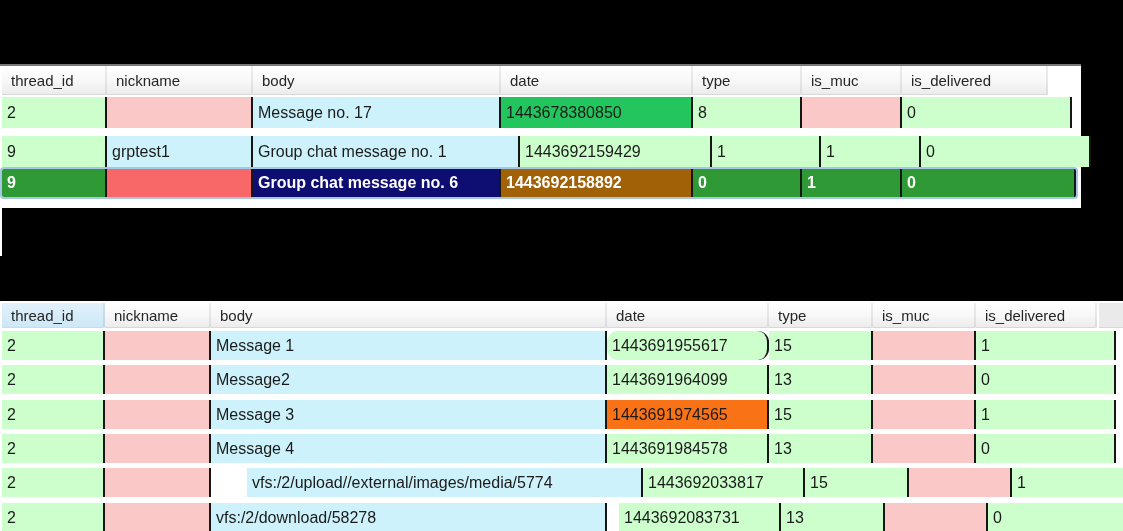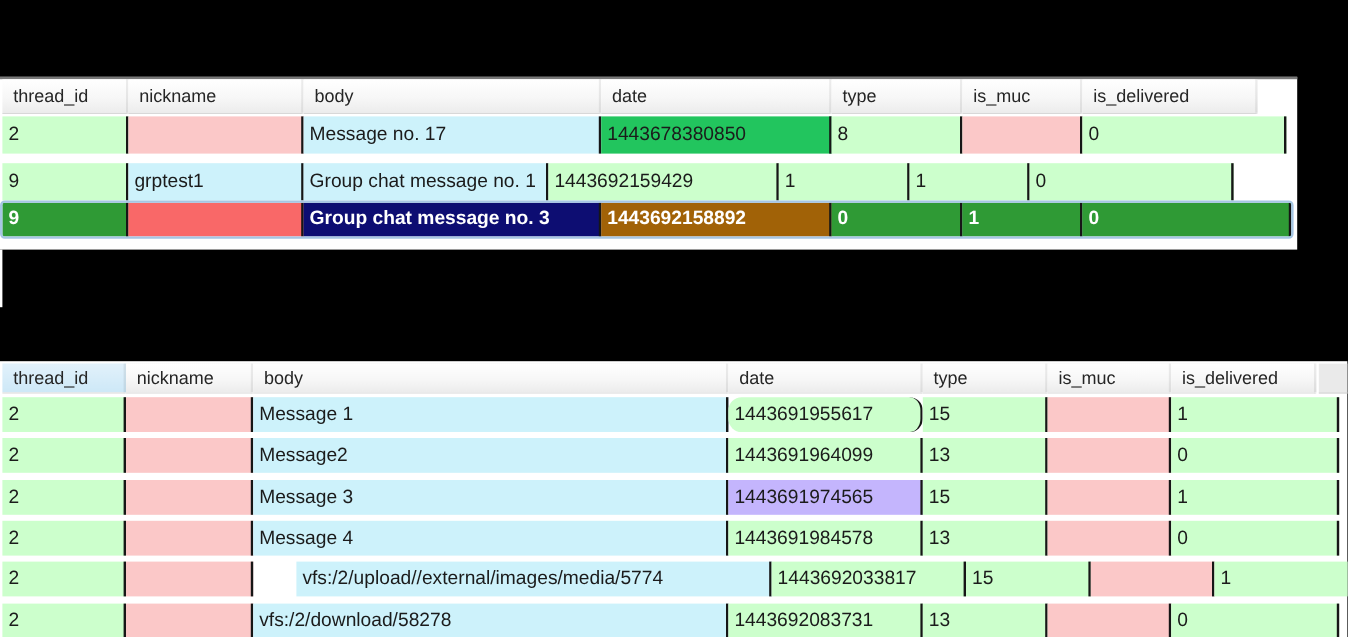--- a/index.html
+++ b/index.html
@@ -52,30 +52,30 @@
       <div class="cell" style="width: 146px; height: 31px; background: rgb(251, 200, 200);"></div>
       <div class="cell" style="width: 248px; height: 31px; background: rgb(205, 242, 251);">Message no. 17</div>
       <div class="cell" style="width: 192px; height: 31px; background: #22c55e;">1443678380850</div>
       <div class="cell" style="width: 109px; height: 31px; background: rgb(204, 255, 204);">8</div>
       <div class="cell" style="width: 100px; height: 31px; background: rgb(251, 200, 200);"></div>
       <div class="cell" style="width: 170px; height: 31px; background: rgb(204, 255, 204);">0</div>
     </div>
     <div class="row" style="top: 70px; height: 31px;">
       <div class="cell" style="width: 105px; height: 31px; background: rgb(204, 255, 204);">9</div>
       <div class="cell" style="width: 146px; height: 31px; background: rgb(205, 242, 251);">grptest1</div>
-      <div class="cell" style="width: 204px; height: 31px; background: rgb(205, 242, 251);">Group chat message no. 1</div>
+      <div class="cell" style="width: 267px; height: 31px; background: rgb(205, 242, 251);">Group chat message no. 1</div>
       <div class="cell" style="width: 192px; height: 31px; background: rgb(204, 255, 204);">1443692159429</div>
       <div class="cell" style="width: 109px; height: 31px; background: rgb(204, 255, 204);">1</div>
       <div class="cell" style="width: 100px; height: 31px; background: rgb(204, 255, 204);">1</div>
       <div class="cell" style="width: 170px; height: 31px; background: rgb(204, 255, 204);">0</div>
     </div>
     <div id="sel-wrap">
       <div class="cell" style="width: 105px; background: rgb(47, 154, 53);">9</div>
       <div class="cell" style="width: 146px; background: rgb(249, 104, 104);"></div>
-      <div class="cell" style="width: 248px; background: rgb(13, 13, 114);">Group chat message no. 3</div>
+      <div class="cell" style="width: 248px; background: rgb(13, 13, 114);">Group chat message no. 6</div>
       <div class="cell" style="width: 192px; background: #a16207;">1443692158892</div>
       <div class="cell" style="width: 109px; background: rgb(47, 154, 53);">0</div>
       <div class="cell" style="width: 100px; background: rgb(47, 154, 53);">1</div>
       <div class="cell" style="width: 174px; background: rgb(47, 154, 53);">0</div>
     </div>
   </div>
 
 <div id="left-stub"></div>
 
 <div class="grid" id="bottom-grid">
@@ -104,21 +104,21 @@
       <div class="cell" style="width: 396px; height: 29px; background: rgb(205, 242, 251);">Message2</div>
       <div class="cell" style="width: 162px; height: 29px; background: rgb(204, 255, 204);">1443691964099</div>
       <div class="cell" style="width: 104px; height: 29px; background: rgb(204, 255, 204);">13</div>
       <div class="cell" style="width: 103px; height: 29px; background: rgb(251, 200, 200);"></div>
       <div class="cell" style="width: 140px; height: 29px; background: rgb(204, 255, 204);">0</div>
     </div>
     <div class="row" style="top: 99px; height: 29px;">
       <div class="cell" style="width: 103px; height: 29px; background: rgb(204, 255, 204);">2</div>
       <div class="cell" style="width: 106px; height: 29px; background: rgb(251, 200, 200);"></div>
       <div class="cell" style="width: 396px; height: 29px; background: rgb(205, 242, 251);">Message 3</div>
-      <div class="cell" style="width: 162px; height: 29px; background: #c4b5fd;">1443691974565</div>
+      <div class="cell" style="width: 162px; height: 29px; background: #f97316;">1443691974565</div>
       <div class="cell" style="width: 104px; height: 29px; background: rgb(204, 255, 204);">15</div>
       <div class="cell" style="width: 103px; height: 29px; background: rgb(251, 200, 200);"></div>
       <div class="cell" style="width: 140px; height: 29px; background: rgb(204, 255, 204);">1</div>
     </div>
     <div class="row" style="top: 133px; height: 29px;">
       <div class="cell" style="width: 103px; height: 29px; background: rgb(204, 255, 204);">2</div>
       <div class="cell" style="width: 106px; height: 29px; background: rgb(251, 200, 200);"></div>
       <div class="cell" style="width: 396px; height: 29px; background: rgb(205, 242, 251);">Message 4</div>
       <div class="cell" style="width: 162px; height: 29px; background: rgb(204, 255, 204);">1443691984578</div>
       <div class="cell" style="width: 104px; height: 29px; background: rgb(204, 255, 204);">13</div>
@@ -131,18 +131,18 @@
       <div class="cell" style="width: 396px; height: 29px; background: rgb(205, 242, 251); margin-left: 36px;">vfs:/2/upload//external/images/media/5774</div>
       <div class="cell" style="width: 162px; height: 29px; background: rgb(204, 255, 204);">1443692033817</div>
       <div class="cell" style="width: 104px; height: 29px; background: rgb(204, 255, 204);">15</div>
       <div class="cell" style="width: 103px; height: 29px; background: rgb(251, 200, 200);"></div>
       <div class="cell" style="width: 140px; height: 29px; background: rgb(204, 255, 204);">1</div>
     </div>
     <div class="row" style="top: 202px; height: 29px;">
       <div class="cell" style="width: 103px; height: 29px; background: rgb(204, 255, 204);">2</div>
       <div class="cell" style="width: 106px; height: 29px; background: rgb(251, 200, 200);"></div>
       <div class="cell" style="width: 396px; height: 29px; background: rgb(205, 242, 251);">vfs:/2/download/58278</div>
-      <div class="cell" style="width: 162px; height: 29px; background: rgb(204, 255, 204);">1443692083731</div>
+      <div class="cell" style="width: 162px; height: 29px; background: rgb(204, 255, 204); margin-left: 12px;">1443692083731</div>
       <div class="cell" style="width: 104px; height: 29px; background: rgb(204, 255, 204);">13</div>
       <div class="cell" style="width: 103px; height: 29px; background: rgb(251, 200, 200);"></div>
       <div class="cell" style="width: 140px; height: 29px; background: rgb(204, 255, 204);">0</div>
     </div>
   </div>
 
 </body></html>

